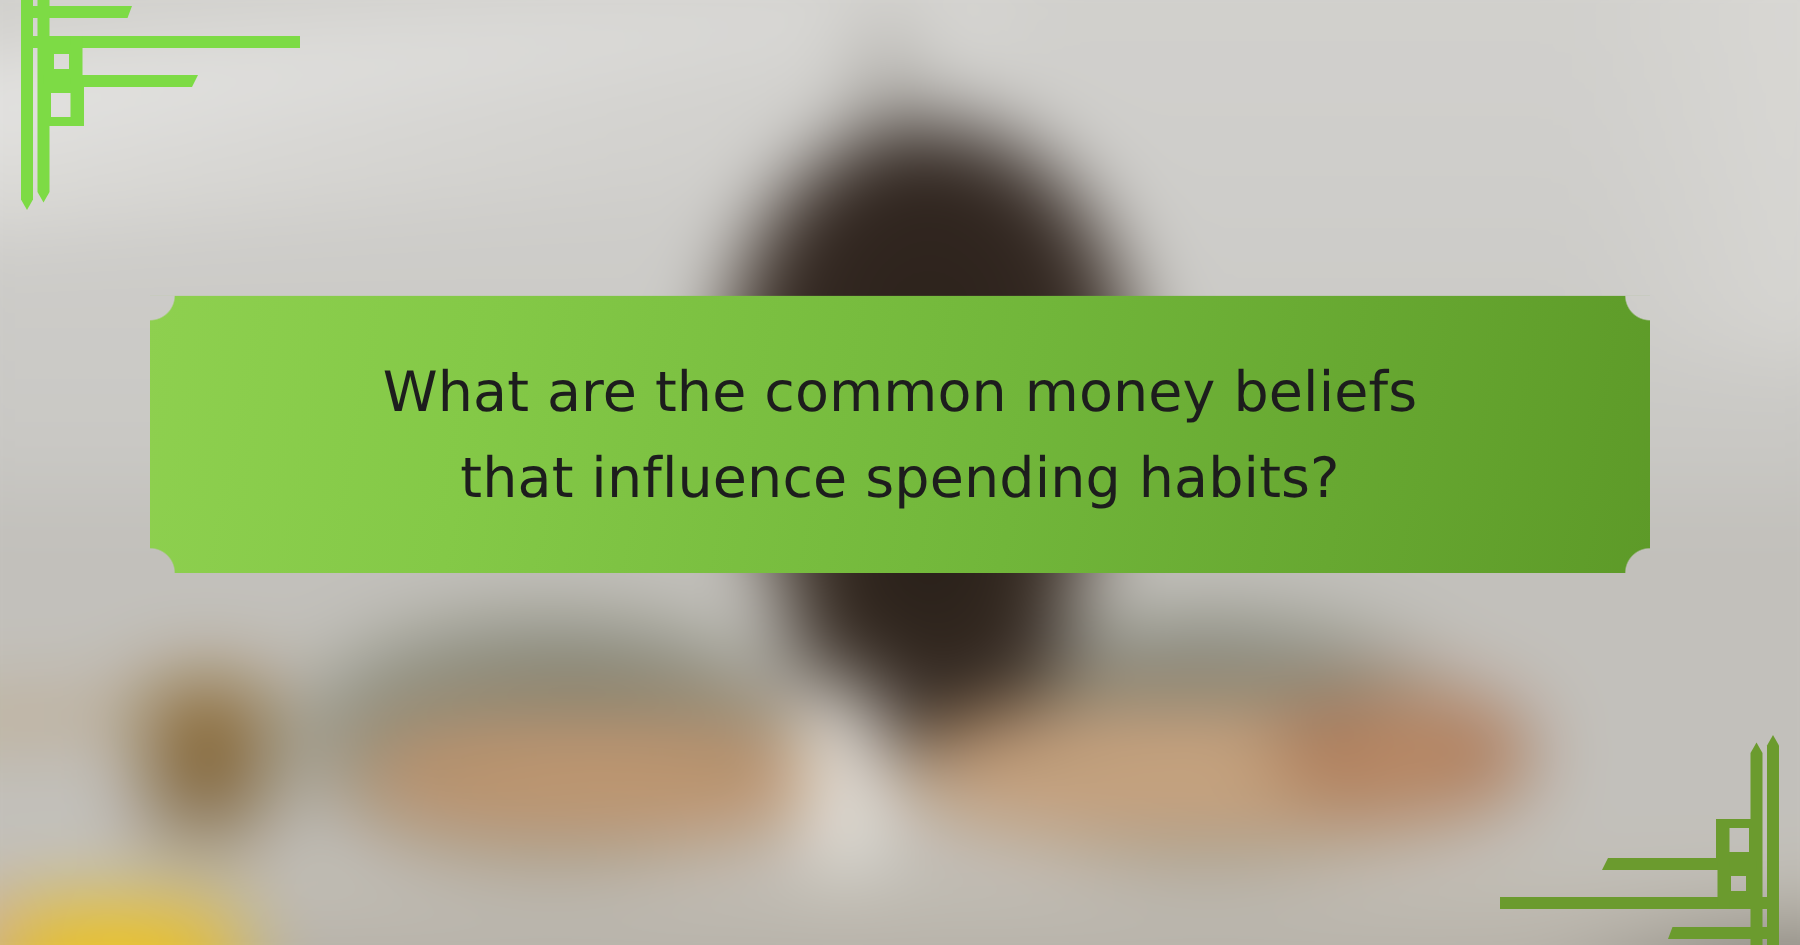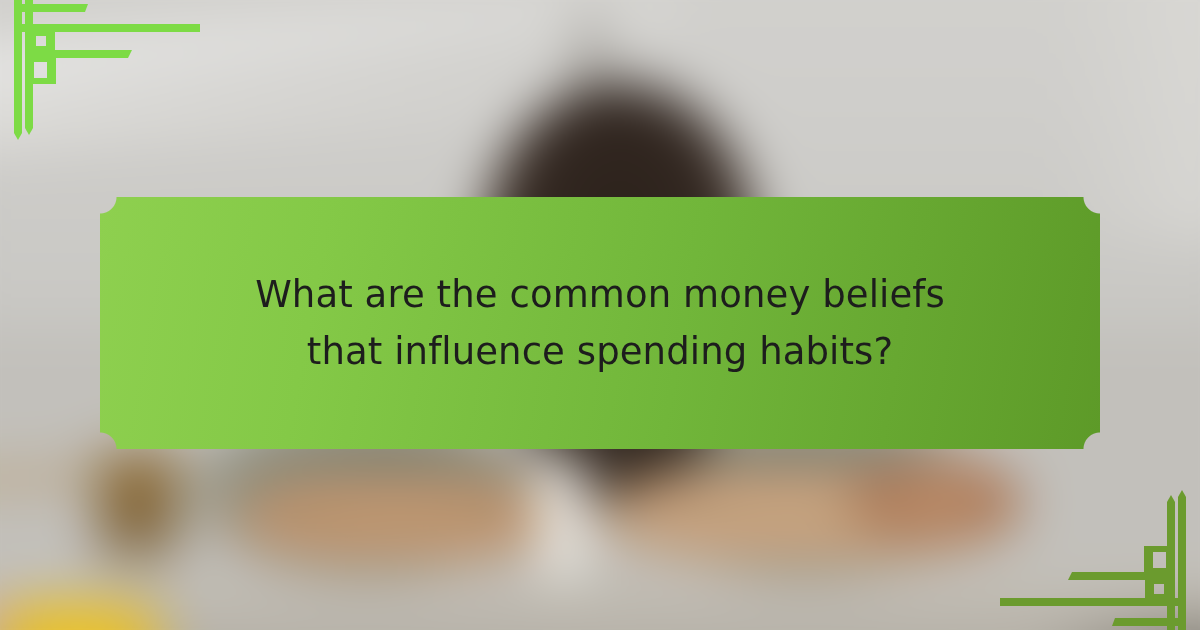--- a/index.html
+++ b/index.html
@@ -147,21 +147,21 @@
   .corner-tl { left: 0; top: 0; }
   .corner-br { right: 0; bottom: 0; transform: rotate(180deg); }
   .corner-deco svg { display: block; }
 
   
   .banner {
     position: absolute;
     left: 100px;
     top: 197px;
     width: 1000px;
-    height: 252px;
+    height: 185px;
     background: linear-gradient(100deg, #8ed04f 0%, #84c947 22%, #71b63a 58%, #5d9a28 100%);
     display: flex;
     align-items: center;
     justify-content: center;
     
     -webkit-mask-image:
       radial-gradient(circle 16px at 0 0, transparent 0 16px, #000 17px),
       radial-gradient(circle 16px at 100% 0, transparent 0 16px, #000 17px),
       radial-gradient(circle 16px at 0 100%, transparent 0 16px, #000 17px),
       radial-gradient(circle 16px at 100% 100%, transparent 0 16px, #000 17px);

